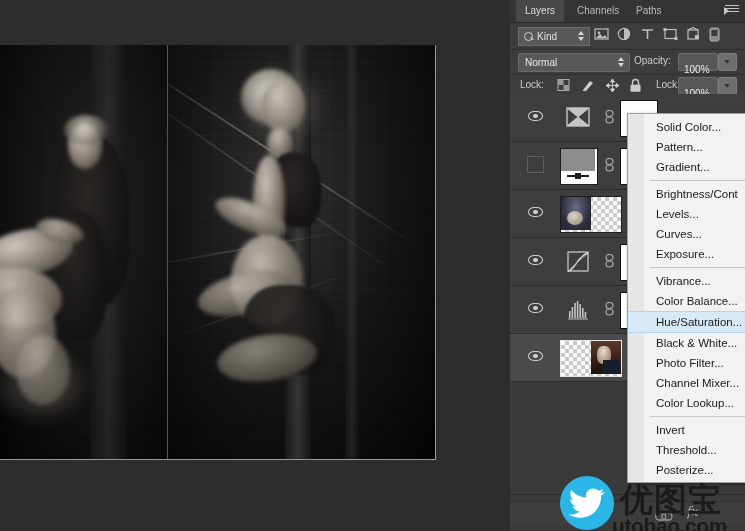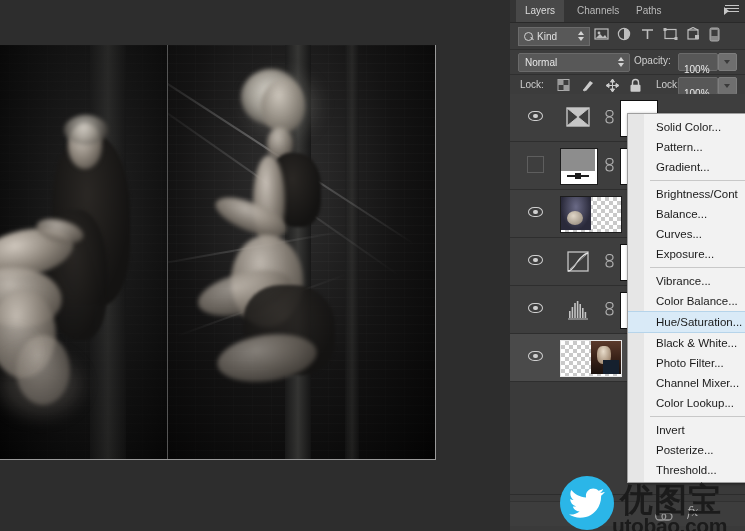--- a/index.html
+++ b/index.html
@@ -455,35 +455,35 @@
   </div>
 
   <div class="menu">
     <div class="mshade"></div>
 
     <div class="mi">Solid Color...</div>
     <div class="mi">Pattern...</div>
     <div class="mi">Gradient...</div>
     <div class="msep"></div>
     <div class="mi">Brightness/Cont</div>
-    <div class="mi">Balance...</div>
+    <div class="mi">Levels...</div>
     <div class="mi">Curves...</div>
     <div class="mi">Exposure...</div>
     <div class="msep"></div>
     <div class="mi">Vibrance...</div>
     <div class="mi">Color Balance...</div>
     <div class="mi hl">Hue/Saturation...</div>
     <div class="mi">Black &amp; White...</div>
     <div class="mi">Photo Filter...</div>
     <div class="mi">Channel Mixer...</div>
     <div class="mi">Color Lookup...</div>
     <div class="msep"></div>
     <div class="mi">Invert</div>
+    <div class="mi">Threshold...</div>
     <div class="mi">Posterize...</div>
-    <div class="mi">Threshold...</div>
   </div>
 
   <div class="wm">
     <div class="wm-circle"></div>
     <div class="wm-bird">
       <svg width="38" height="32" viewBox="0 0 38 32">
         <path d="M37 4.2c-1.4.6-2.9 1-4.4 1.2 1.6-1 2.8-2.5 3.4-4.3-1.5.9-3.1 1.5-4.9 1.9C29.7 1.4 27.7.5 25.5.5c-4.3 0-7.7 3.5-7.7 7.7 0 .6.07 1.2.2 1.8C11.5 9.7 6.1 6.7 2.5 2.2c-.7 1.2-1.1 2.5-1.1 4 0 2.7 1.4 5 3.4 6.4-1.3 0-2.5-.4-3.5-1v.1c0 3.7 2.6 6.8 6.1 7.5-.6.2-1.3.3-2 .3-.5 0-1 0-1.4-.1 1 3.1 3.8 5.3 7.2 5.3-2.6 2.1-6 3.3-9.6 3.3-.6 0-1.2 0-1.8-.1 3.4 2.2 7.5 3.5 11.9 3.5 14.3 0 22.1-11.8 22.1-22.1v-1c1.5-1.1 2.8-2.5 3.9-4z" fill="#ffffff" transform="scale(0.95) translate(0,1)"></path>
       </svg>
     </div>
     <div class="wm-cn">优图宝</div>

